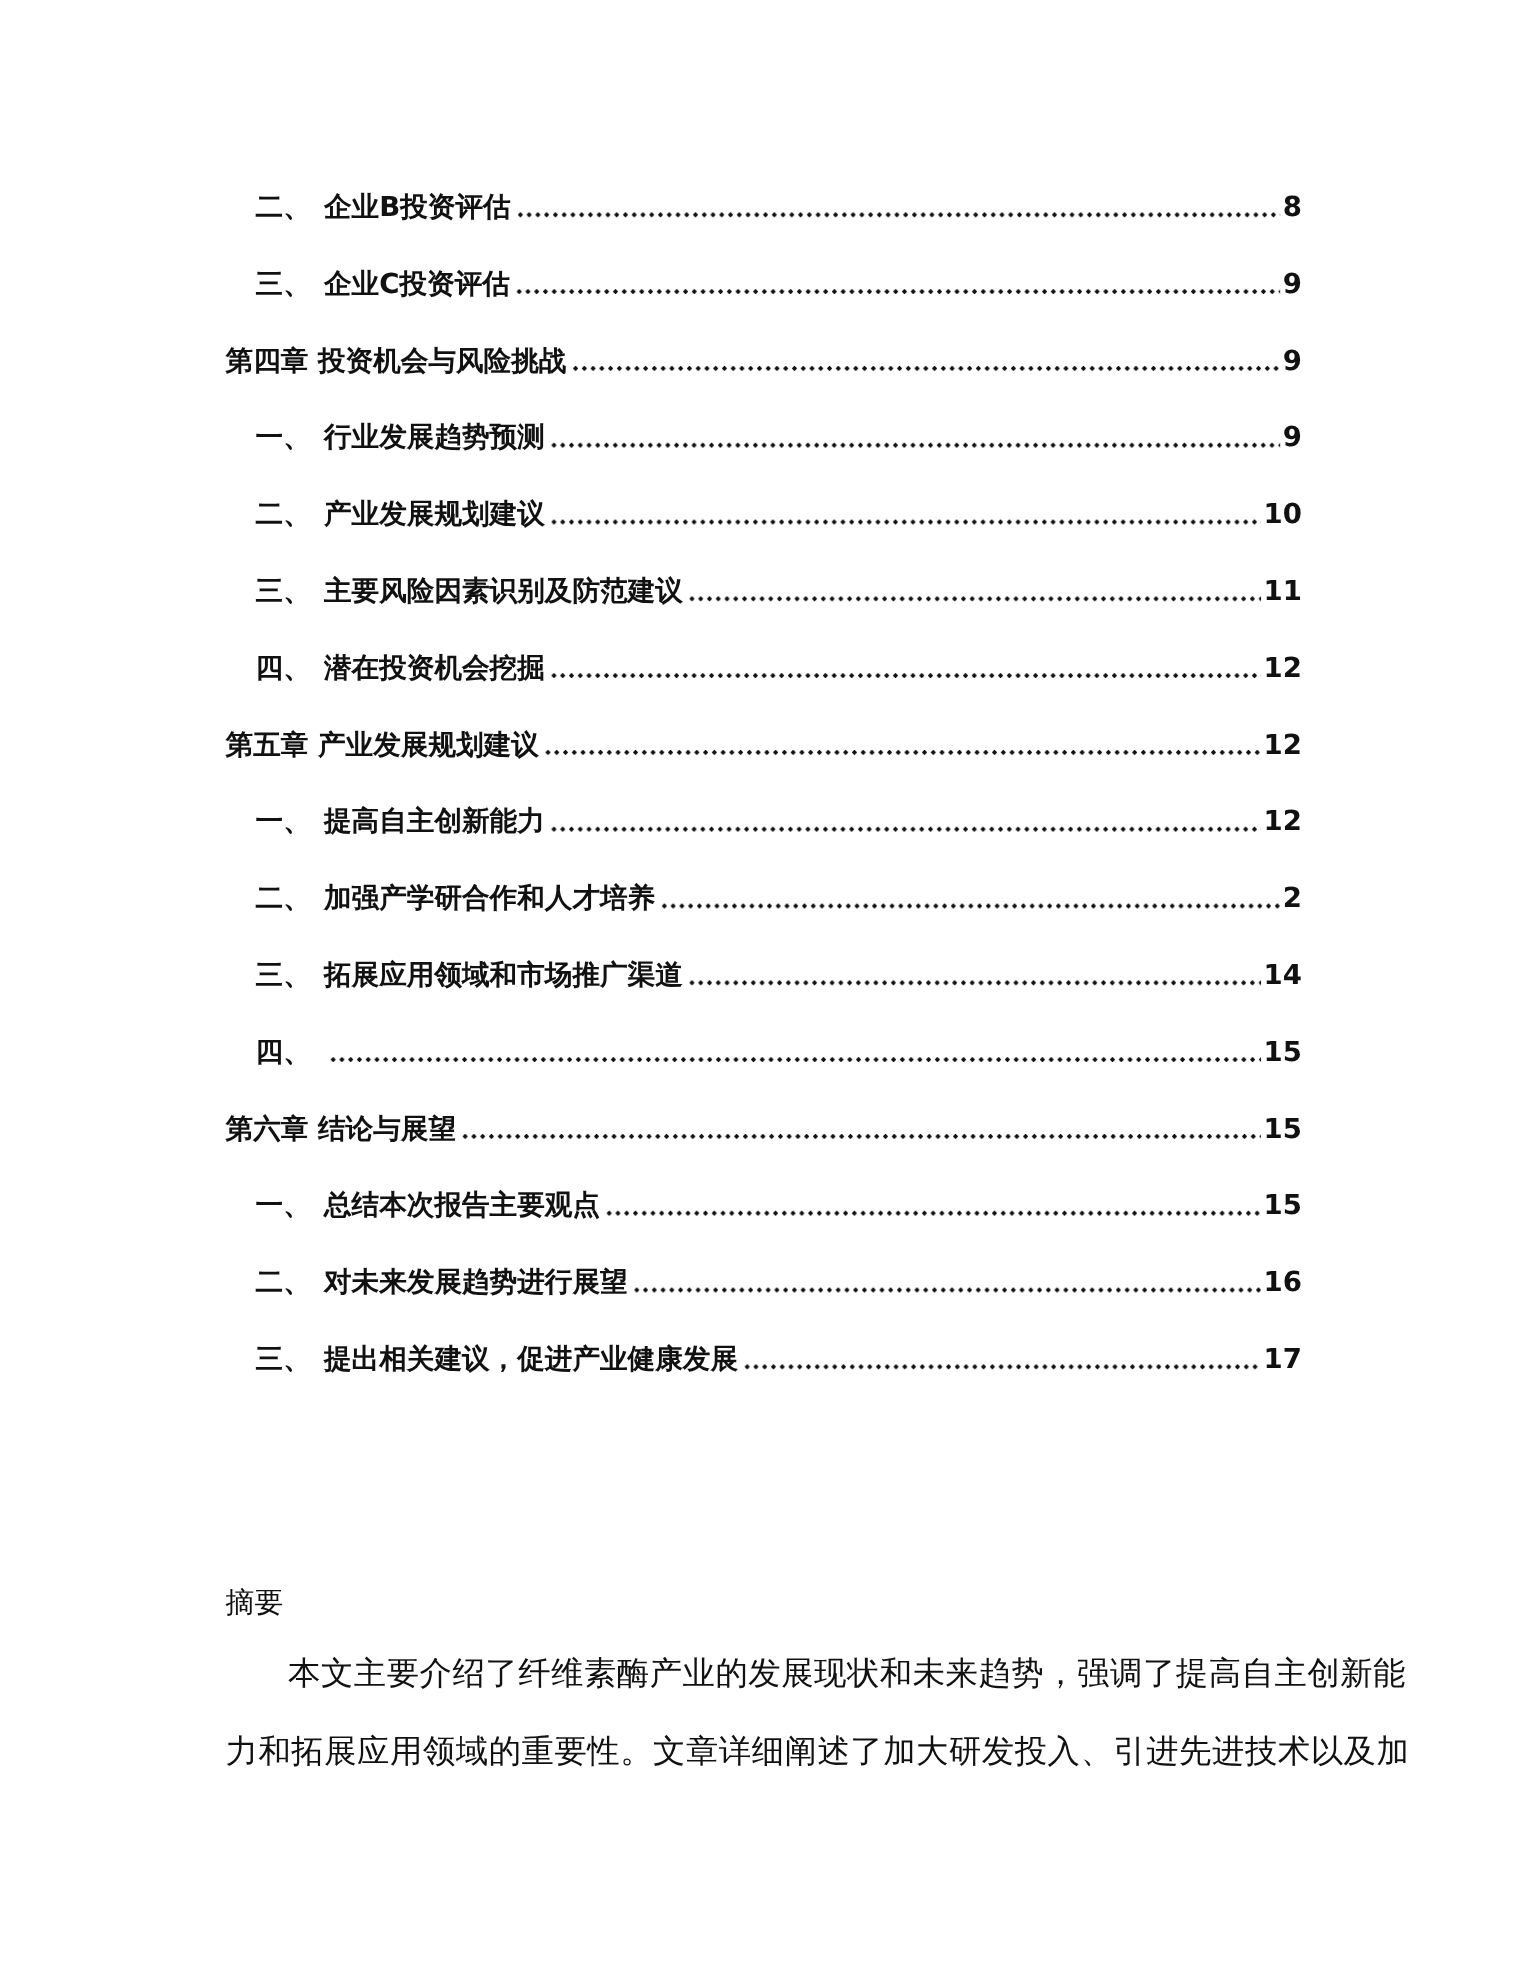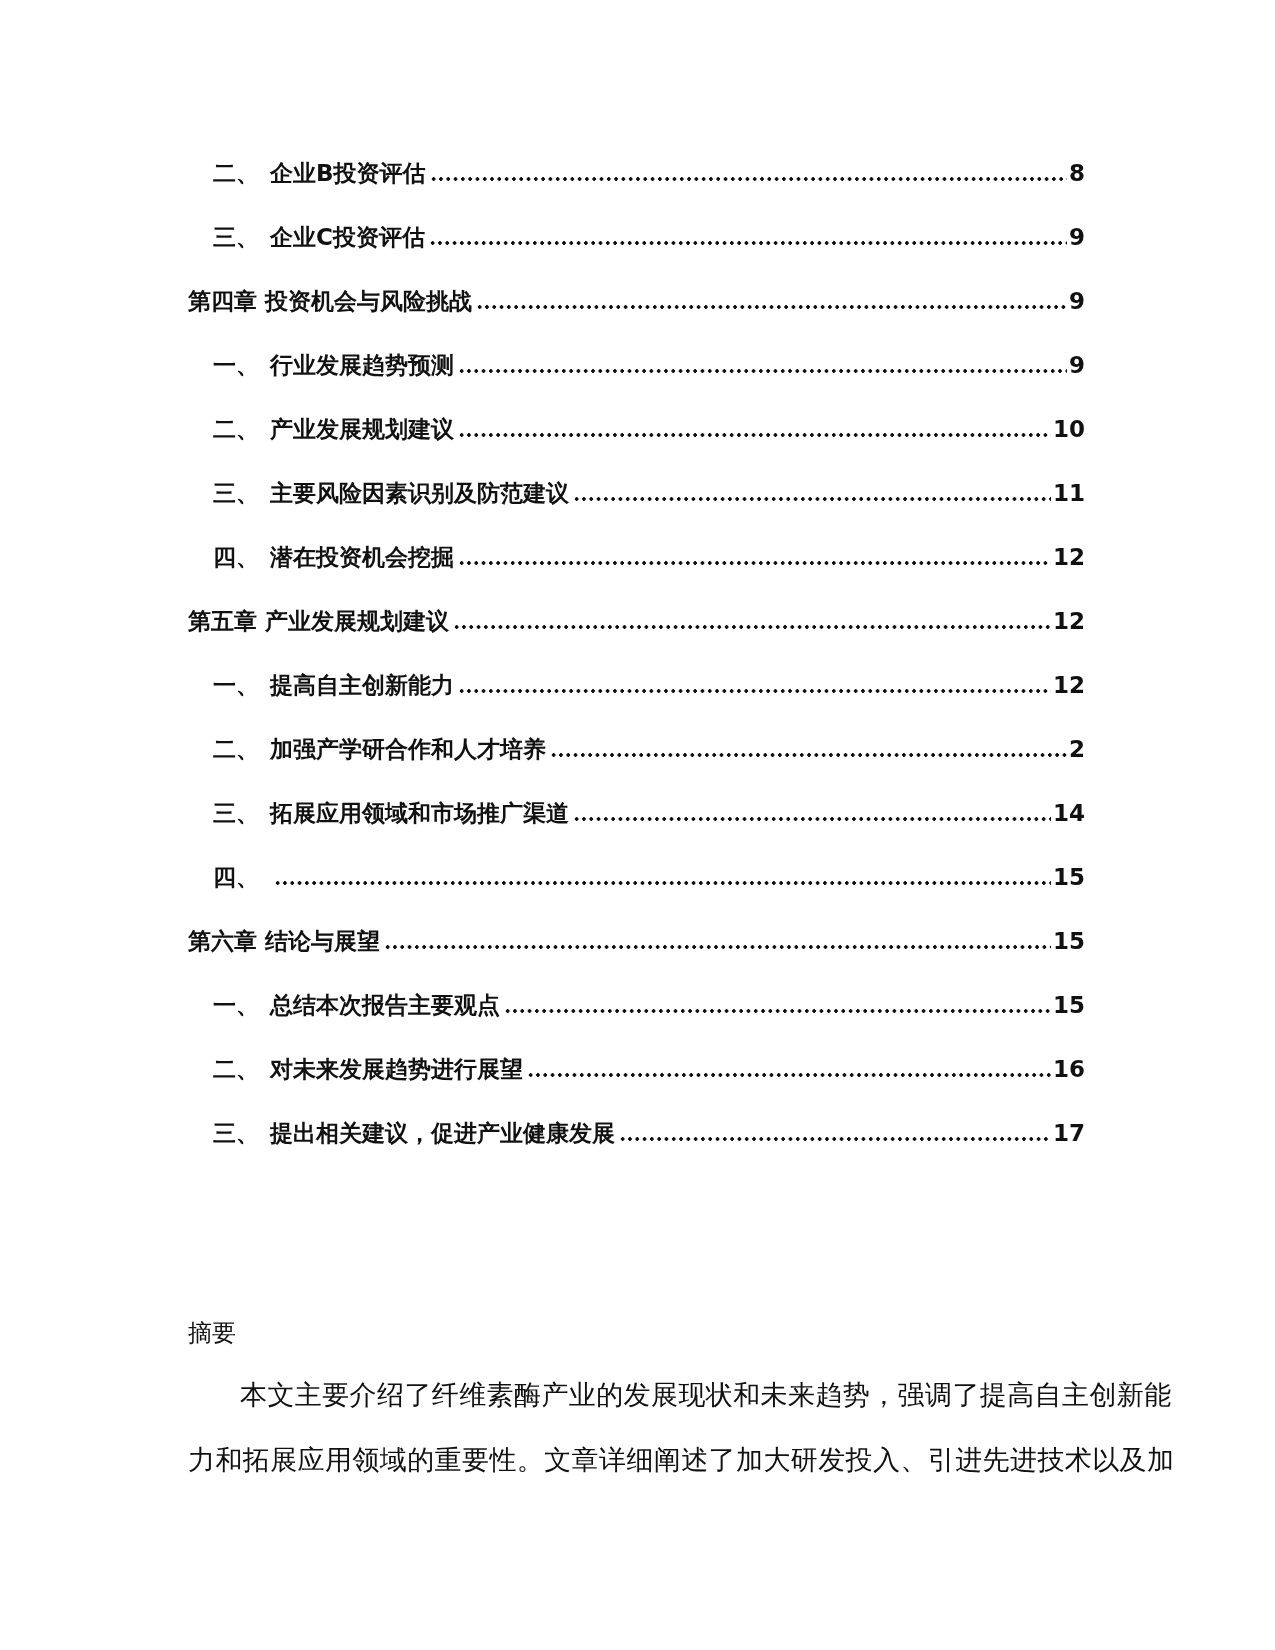--- a/index.html
+++ b/index.html
@@ -12,21 +12,21 @@
   .toc-row.sub { left: 213px; width: 872px; }
   .toc-num { display: inline-block; white-space: nowrap; }
   .toc-row.sub .toc-num { width: 57px; }
   .toc-row.chapter .toc-num { margin-right: 8px; }
   .toc-title { white-space: nowrap; }
   .toc-leader { flex: 1; height: 32px; margin: 0 2px 0 4px; position: relative; overflow: hidden; }
   .toc-leader::after { content: ""; position: absolute; left: 0; right: 0; bottom: 8px; height: 4px;
                        background-image: radial-gradient(circle, #111 1.6px, transparent 1.9px);
                        background-size: 7.3px 4px; background-repeat: repeat-x; }
   .toc-page { white-space: nowrap; }
-  .abstract-title { position: absolute; left: 188px; top: 1318px; font-size: 24px; line-height: 34px; font-weight: normal; font-family: Liberation Mono, monospace; }
+  .abstract-title { position: absolute; left: 188px; top: 1318px; font-size: 24px; line-height: 34px; font-weight: normal; }
   .para-line { position: absolute; left: 188px; width: 897px; font-size: 27px; line-height: 34px;
                white-space: nowrap; letter-spacing: 0.4px; }
   .para-line.first { text-indent: 52px; }
 </style>
 </head>
 <body>
 
 <div class="toc">
   <div class="toc-row sub" style="top:157px">
     <span class="toc-num">二、</span>

